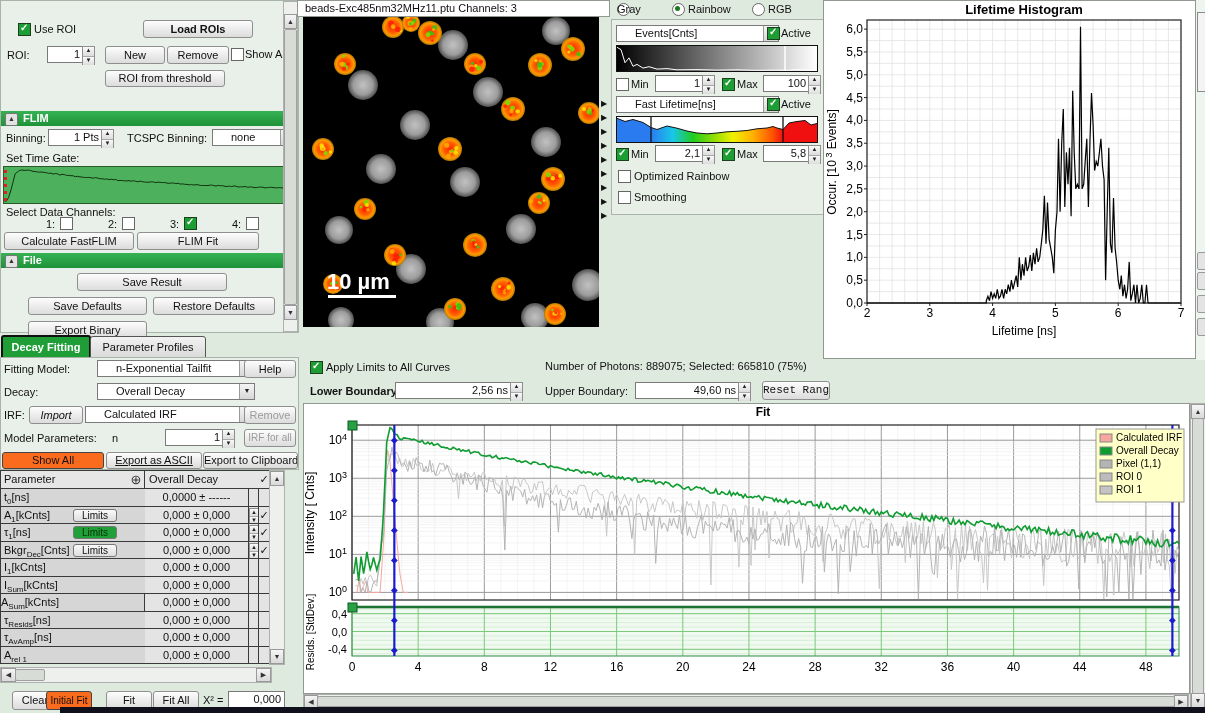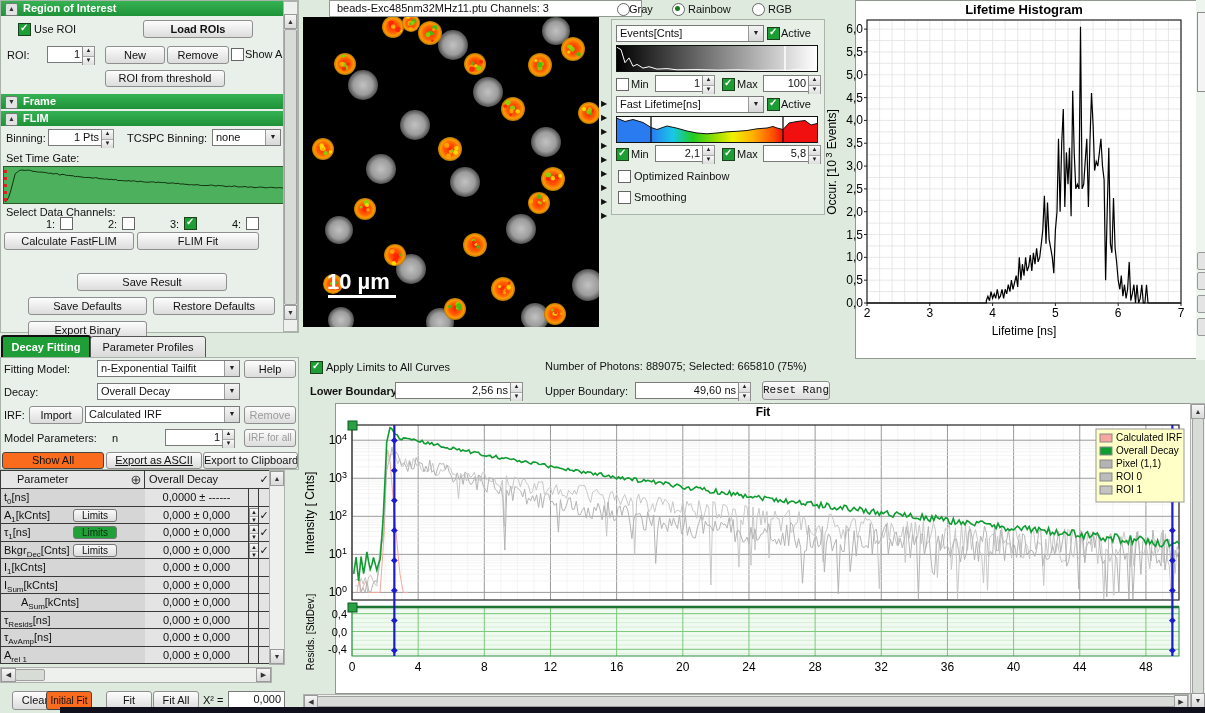--- a/index.html
+++ b/index.html
@@ -5,81 +5,73 @@
   html,body{margin:0;padding:0;background:#b9c9b9;}
   #app{position:relative;width:1205px;height:713px;background:#dfeadf;
        font-family:"Liberation Sans",sans-serif;font-size:11px;color:#111;overflow:hidden;}
   .abs{position:absolute;}
   .lbl{position:absolute;white-space:nowrap;}
   .btn{position:absolute;background:linear-gradient(#fdfdfd,#e9e9e9 60%,#dcdcdc);
        border:1px solid #8f8f8f;border-radius:3px;text-align:center;
        white-space:nowrap;overflow:hidden;}
   .btn.disabled{color:#9b9b9b;}
   .btn.orange{background:#fb6b1e;border:1px solid #444;}
-  .dd{position:absolute;background:#fff;border:1px solid #7a7a7a;padding-left:3px;overflow:hidden;white-space:nowrap;}
+  .dd{position:absolute;background:#fff;border:1px solid #7a7a7a;padding-left:18px;overflow:hidden;white-space:nowrap;}
   .dd .dda{position:absolute;right:0;top:0;bottom:0;width:14px;
        background:linear-gradient(#f4f4f4,#d8d8d8);border-left:1px solid #9a9a9a;
        text-align:center;font-size:7px;line-height:14px;color:#222;}
   .num{position:absolute;background:#fff;border:1px solid #7a7a7a;text-align:right;
        padding-right:3px;overflow:hidden;white-space:nowrap;}
   .spin{position:absolute;width:11px;border:1px solid #8f8f8f;background:#e6e6e6;}
   .spin div{height:50%;font-size:6px;line-height:7px;text-align:center;color:#222;border-bottom:1px solid #aaa;background:linear-gradient(#fafafa,#dcdcdc);}
   .spin div:last-child{border-bottom:none;}
   .cb{position:absolute;width:11px;height:11px;background:#fff;border:1px solid #666;}
   .cb.checked{background:#1d9e35;border-color:#1b401b;}
   .cb.checked::after{content:"\2713";position:absolute;left:1px;top:-2px;color:#fff;font-size:10px;font-weight:bold;}
   .radio{position:absolute;width:11px;height:11px;border-radius:50%;background:#fff;border:1px solid #666;}
   .radio.sel::after{content:"";position:absolute;left:2px;top:2px;width:5px;height:5px;border-radius:50%;background:#1a7a1a;}
   .hdr{position:absolute;left:0;right:0;height:15px;background:linear-gradient(#35b254,#1f9238);
        color:#fff;font-weight:bold;line-height:15px;padding-left:22px;}
   .hdrbtn{position:absolute;left:4px;top:2px;width:11px;height:11px;background:#e3e3e3;border:1px solid #777;
        font-size:7px;line-height:9px;text-align:center;color:#333;border-radius:2px;}
   .panelw{position:absolute;background:#e9efe9;border:1px solid #a8b4a8;}
-  .white-panel{position:absolute;background:#fff;border:1px solid #909890;margin-left:32px;}
+  .white-panel{position:absolute;background:#fff;border:1px solid #909890;}
   .sb{position:absolute;background:#eef0ee;border:1px solid #b0b0b0;}
   .sbtn{position:absolute;background:linear-gradient(#f6f6f6,#d9d9d9);border:1px solid #999;
         font-size:7px;text-align:center;color:#333;}
   .sthumb{position:absolute;background:#d7dcd7;border:1px solid #a0a0a0;border-radius:2px;}
   .tab{position:absolute;height:21px;line-height:21px;text-align:center;border:1px solid #555;
        background:linear-gradient(#f2f2f2,#d9d9d9);border-radius:3px 3px 0 0;}
   .tab.active{background:#1f9e38;color:#fff;font-weight:bold;border:2px solid #111;}
   .cell{position:absolute;border-right:1px solid #3a3a3a;border-bottom:1px solid #3a3a3a;overflow:hidden;white-space:nowrap;}
   sub{font-size:8px;}
   .marker{position:absolute;font-size:8px;color:#111;line-height:8px;}
 </style>
 </head>
 <body>
 
 <div id="app">
 
   <div class="panelw" style="left:0;top:0;width:297px;height:331px;">
 
-    <div class="hdr" style="top:0;">
-      <span class="hdrbtn">▲</span>
-      <span>Region of Interest</span>
-    </div>
     <span class="cb checked" style="left:17px;top:22px;"></span>
     <span class="lbl" style="left:33px;top:22px;">Use ROI</span>
     <div class="btn" style="left:142px;top:19px;width:108px;height:16px;line-height:16px;font-weight:bold;">Load ROIs</div>
     <span class="lbl" style="left:6px;top:48px;">ROI:</span>
     <div class="num" style="left:46px;top:45px;width:32px;height:15px;line-height:15px;">1</div>
     <div class="spin" style="left:81px;top:45px;height:17px;">
         <div>▲</div>
         <div>▼</div>
       </div>
     <div class="btn" style="left:104px;top:45px;width:58px;height:16px;line-height:16px;">New</div>
     <div class="btn" style="left:166px;top:45px;width:60px;height:16px;line-height:16px;">Remove</div>
     <span class="cb" style="left:230px;top:47px;"></span>
     <span class="lbl" style="left:244px;top:47px;">Show All</span>
     <div class="btn" style="left:104px;top:69px;width:118px;height:15px;line-height:15px;">ROI from threshold</div>
 
-    <div class="hdr" style="top:93px;">
-      <span class="hdrbtn">▼</span>
-      <span>Frame</span>
-    </div>
 
     <div class="hdr" style="top:110px;">
       <span class="hdrbtn">▲</span>
       <span>FLIM</span>
     </div>
     <span class="lbl" style="left:5px;top:131px;">Binning:</span>
     <div class="num" style="left:47px;top:128px;width:50px;height:15px;line-height:15px;">1 Pts</div>
     <div class="spin" style="left:100px;top:128px;height:17px;">
         <div>▲</div>
         <div>▼</div>
@@ -106,20 +98,24 @@
         <span class="lbl" style="left: 107px; top: 1px;">2:</span>
         <span class="cb" style="left: 121px; top: 0px;"></span>
         <span class="lbl" style="left: 169px; top: 1px;">3:</span>
         <span class="cb checked" style="left: 183px; top: 0px;"></span>
         <span class="lbl" style="left: 231px; top: 1px;">4:</span>
         <span class="cb" style="left: 245px; top: 0px;"></span>
       </div>
     <div class="btn" style="left:3px;top:231px;width:128px;height:16px;line-height:16px;">Calculate FastFLIM</div>
     <div class="btn" style="left:136px;top:231px;width:120px;height:16px;line-height:16px;">FLIM Fit</div>
 
+    <div class="hdr" style="top:252px;">
+      <span class="hdrbtn">▲</span>
+      <span>File</span>
+    </div>
     <div class="btn" style="left:76px;top:272px;width:148px;height:16px;line-height:16px;">Save Result</div>
     <div class="btn" style="left:27px;top:296px;width:117px;height:16px;line-height:16px;">Save Defaults</div>
     <div class="btn" style="left:152px;top:296px;width:120px;height:16px;line-height:16px;">Restore Defaults</div>
     <div class="btn" style="left:27px;top:320px;width:117px;height:16px;line-height:16px;">Export Binary</div>
 
     <div class="sb" style="left:282px;top:0;width:13px;height:329px;">
       <div class="sbtn" style="left:0;top:12px;width:11px;height:13px;line-height:13px;">▲</div>
       <div class="sthumb" style="left:0;top:27px;width:11px;height:274px;"></div>
       <div class="sbtn" style="left:0;top:303px;width:11px;height:13px;line-height:13px;">▼</div>
     </div>
@@ -134,40 +130,40 @@
     <span>n-Exponential Tailfit</span>
     <span class="dda">▼</span>
   </div>
   <div class="btn" style="left:244px;top:360px;width:50px;height:16px;line-height:16px;">Help</div>
   <span class="lbl" style="left:4px;top:386px;">Decay:</span>
   <div class="dd" style="left:97px;top:383px;width:138px;height:15px;line-height:15px;">
     <span>Overall Decay</span>
     <span class="dda">▼</span>
   </div>
   <span class="lbl" style="left:4px;top:409px;">IRF:</span>
-  <div class="btn" style="left:29px;top:406px;width:52px;height:16px;line-height:16px;">Import</div>
+  <div class="btn" style="left:29px;top:406px;width:52px;height:16px;line-height:16px;font-style:italic;">Import</div>
   <div class="dd" style="left:85px;top:406px;width:150px;height:15px;line-height:15px;">
     <span>Calculated IRF</span>
     <span class="dda">▼</span>
   </div>
   <div class="btn disabled" style="left:244px;top:406px;width:50px;height:16px;line-height:16px;">Remove</div>
   <span class="lbl" style="left:4px;top:432px;">Model Parameters:</span>
   <span class="lbl" style="left:112px;top:432px;">n</span>
   <div class="num" style="left:165px;top:429px;width:54px;height:15px;line-height:15px;">1</div>
   <div class="spin" style="left:222px;top:429px;height:17px;">
       <div>▲</div>
       <div>▼</div>
     </div>
   <div class="btn disabled" style="left:244px;top:429px;width:50px;height:16px;line-height:16px;font-size:10px;">IRF for all</div>
   <div class="btn orange" style="left:2px;top:452px;width:100px;height:15px;line-height:15px;">Show All</div>
   <div class="btn" style="left:106px;top:452px;width:94px;height:15px;line-height:15px;text-decoration:underline;">Export as ASCII</div>
   <div class="btn" style="left:203px;top:452px;width:93px;height:15px;line-height:15px;">Export to Clipboard</div>
 
   <div class="abs" id="param-table" style="left:0;top:470px;width:270px;height:193px;border-top:1px solid #3a3a3a;border-left:1px solid #3a3a3a;background:#dcdcdc;">
-      <div class="cell" style="left: 0px; top: 0px; width: 126px; height: 17px; background: rgb(230, 230, 230); line-height: 17px; padding-left: 16px;"><span>Parameter</span></div>
+      <div class="cell" style="left: 0px; top: 0px; width: 126px; height: 17px; background: rgb(230, 230, 230); line-height: 17px; padding-left: 3px;"><span>Parameter</span></div>
       <div class="cell" style="left: 127px; top: 0px; width: 16px; height: 17px; background: rgb(230, 230, 230); line-height: 17px; text-align: center;"><span style="font-size: 13px; color: rgb(51, 51, 51);">⊕</span></div>
       <div class="cell" style="left: 144px; top: 0px; width: 113px; height: 17px; background: rgb(230, 230, 230); line-height: 17px; padding-left: 4px;"><span>Overall Decay</span></div>
       <div class="cell" style="left: 258px; top: 0px; width: 10px; height: 17px; background: rgb(230, 230, 230); line-height: 17px; text-align: center;"><span>✓</span></div>
       <div class="cell" style="left: 0px; top: 18px; width: 143px; height: 16.5px; background: rgb(214, 214, 214); line-height: 16.5px; padding-left: 3px;"><span><span>t</span><sub>0</sub><span>[ns]</span></span></div>
       <div class="cell" style="left: 144px; top: 18px; width: 103px; height: 16.5px; background: rgb(228, 228, 228); line-height: 16.5px; text-align: center;"><span>0,0000 ± ------</span></div>
       <div class="cell" style="left: 248px; top: 18px; width: 9px; height: 16.5px; background: rgb(228, 228, 228); line-height: 16.5px;"></div>
       <div class="cell" style="left: 258px; top: 18px; width: 10px; height: 16.5px; background: rgb(228, 228, 228); line-height: 16.5px; text-align: center;"></div>
       <div class="cell" style="left: 0px; top: 35.5px; width: 143px; height: 16.5px; background: rgb(214, 214, 214); line-height: 16.5px; padding-left: 3px;"><span><span>A</span><sub>1</sub><span>[kCnts]</span></span><span style="position: absolute; left: 72px; top: 2px; width: 42px; height: 11px; line-height: 11px; text-align: center; border: 1px solid rgb(119, 119, 119); border-radius: 3px; background: linear-gradient(rgb(250, 250, 250), rgb(221, 221, 221)); font-size: 10px;">Limits</span></div>
       <div class="cell" style="left: 144px; top: 35.5px; width: 103px; height: 16.5px; background: rgb(228, 228, 228); line-height: 16.5px; text-align: center;"><span>0,000 ± 0,000</span></div>
       <div class="cell" style="left: 248px; top: 35.5px; width: 9px; height: 16.5px; background: rgb(228, 228, 228); line-height: 16.5px;">
@@ -196,21 +192,21 @@
       </div>
       <div class="cell" style="left: 258px; top: 70.5px; width: 10px; height: 16.5px; background: rgb(228, 228, 228); line-height: 16.5px; text-align: center;"><span>✓</span></div>
       <div class="cell" style="left: 0px; top: 88px; width: 143px; height: 16.5px; background: rgb(214, 214, 214); line-height: 16.5px; padding-left: 3px;"><span><span>I</span><sub>1</sub><span>[kCnts]</span></span></div>
       <div class="cell" style="left: 144px; top: 88px; width: 103px; height: 16.5px; background: rgb(228, 228, 228); line-height: 16.5px; text-align: center;"><span>0,000 ± 0,000</span></div>
       <div class="cell" style="left: 248px; top: 88px; width: 9px; height: 16.5px; background: rgb(228, 228, 228); line-height: 16.5px;"></div>
       <div class="cell" style="left: 258px; top: 88px; width: 10px; height: 16.5px; background: rgb(228, 228, 228); line-height: 16.5px; text-align: center;"></div>
       <div class="cell" style="left: 0px; top: 105.5px; width: 143px; height: 16.5px; background: rgb(214, 214, 214); line-height: 16.5px; padding-left: 3px;"><span><span>I</span><sub>Sum</sub><span>[kCnts]</span></span></div>
       <div class="cell" style="left: 144px; top: 105.5px; width: 103px; height: 16.5px; background: rgb(228, 228, 228); line-height: 16.5px; text-align: center;"><span>0,000 ± 0,000</span></div>
       <div class="cell" style="left: 248px; top: 105.5px; width: 9px; height: 16.5px; background: rgb(228, 228, 228); line-height: 16.5px;"></div>
       <div class="cell" style="left: 258px; top: 105.5px; width: 10px; height: 16.5px; background: rgb(228, 228, 228); line-height: 16.5px; text-align: center;"></div>
-      <div class="cell" style="left: 0px; top: 123px; width: 143px; height: 16.5px; background: rgb(214, 214, 214); line-height: 16.5px; padding-left: 20px;"><span><span>A</span><sub>Sum</sub><span>[kCnts]</span></span></div>
+      <div class="cell" style="left: 0px; top: 123px; width: 143px; height: 16.5px; background: rgb(214, 214, 214); line-height: 16.5px; padding-left: 0;"><span><span>A</span><sub>Sum</sub><span>[kCnts]</span></span></div>
       <div class="cell" style="left: 144px; top: 123px; width: 103px; height: 16.5px; background: rgb(228, 228, 228); line-height: 16.5px; text-align: center;"><span>0,000 ± 0,000</span></div>
       <div class="cell" style="left: 248px; top: 123px; width: 9px; height: 16.5px; background: rgb(228, 228, 228); line-height: 16.5px;"></div>
       <div class="cell" style="left: 258px; top: 123px; width: 10px; height: 16.5px; background: rgb(228, 228, 228); line-height: 16.5px; text-align: center;"></div>
       <div class="cell" style="left: 0px; top: 140.5px; width: 143px; height: 16.5px; background: rgb(214, 214, 214); line-height: 16.5px; padding-left: 3px;"><span><span>τ</span><sub>Resids</sub><span>[ns]</span></span></div>
       <div class="cell" style="left: 144px; top: 140.5px; width: 103px; height: 16.5px; background: rgb(228, 228, 228); line-height: 16.5px; text-align: center;"><span>0,000 ± 0,000</span></div>
       <div class="cell" style="left: 248px; top: 140.5px; width: 9px; height: 16.5px; background: rgb(228, 228, 228); line-height: 16.5px;"></div>
       <div class="cell" style="left: 258px; top: 140.5px; width: 10px; height: 16.5px; background: rgb(228, 228, 228); line-height: 16.5px; text-align: center;"></div>
       <div class="cell" style="left: 0px; top: 158px; width: 143px; height: 16.5px; background: rgb(214, 214, 214); line-height: 16.5px; padding-left: 3px;"><span><span>τ</span><sub>AvAmp</sub><span>[ns]</span></span></div>
       <div class="cell" style="left: 144px; top: 158px; width: 103px; height: 16.5px; background: rgb(228, 228, 228); line-height: 16.5px; text-align: center;"><span>0,000 ± 0,000</span></div>
       <div class="cell" style="left: 248px; top: 158px; width: 9px; height: 16.5px; background: rgb(228, 228, 228); line-height: 16.5px;"></div>
@@ -420,21 +416,21 @@
       <span class="marker" style="left: 0px; top: 42px;">▶</span>
       <span class="marker" style="left: 0px; top: 56px;">▶</span>
       <span class="marker" style="left: 0px; top: 70px;">▶</span>
       <span class="marker" style="left: 0px; top: 84px;">▶</span>
       <span class="marker" style="left: 0px; top: 98px;">▶</span>
       <span class="marker" style="left: 0px; top: 112px;">▶</span>
     </div>
 
   <div class="abs" id="mode-radios" style="left:612px;top:2px;width:210px;height:14px;">
       <span class="radio" style="left: 5px; top: 1px;"></span>
-      <span class="lbl" style="left: 5px; top: 1px; margin-left: 12px;">Gray</span>
+      <span class="lbl" style="left: 5px; top: 1px;">Gray</span>
       <span class="radio sel" style="left: 60px; top: 1px;"></span>
       <span class="lbl" style="left: 76px; top: 1px;">Rainbow</span>
       <span class="radio" style="left: 140px; top: 1px;"></span>
       <span class="lbl" style="left: 156px; top: 1px;">RGB</span>
     </div>
   <div class="abs" style="left:611px;top:19px;width:212px;height:194px;border:1px solid #aab4aa;background:#e7efe7;"></div>
   <div class="dd" style="left:616px;top:25px;width:143px;height:15px;line-height:15px;">
     <span>Events[Cnts]</span>
     <span class="dda">▼</span>
   </div>

